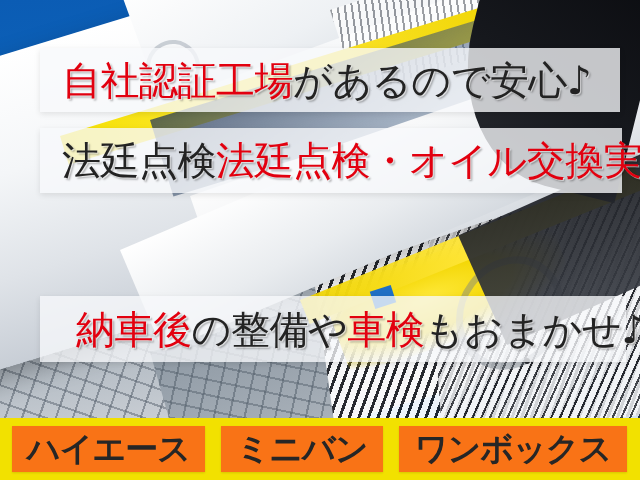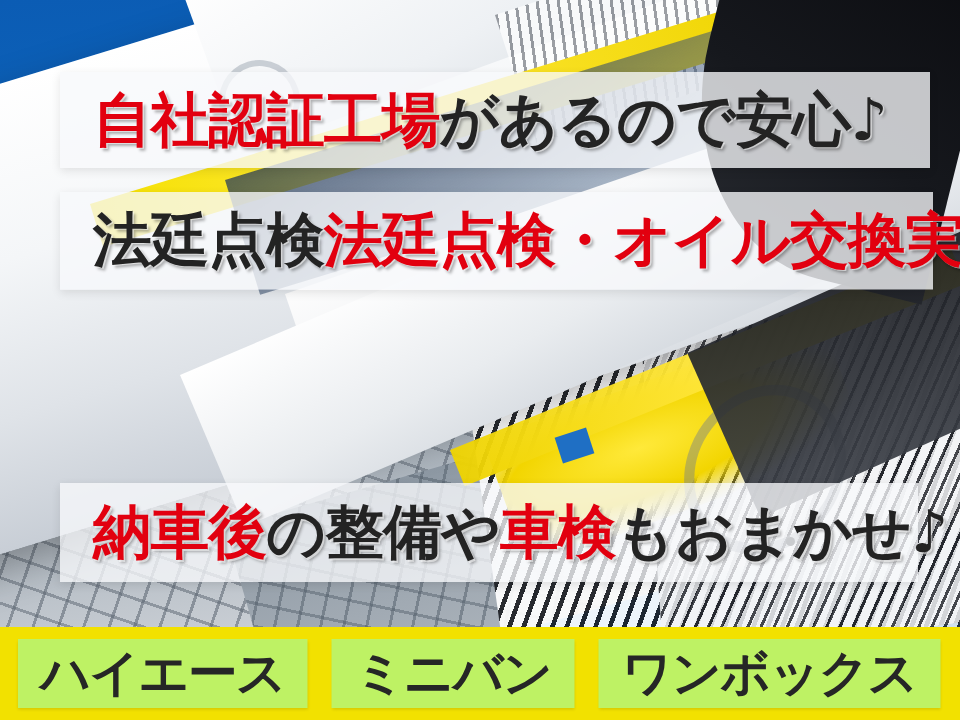--- a/index.html
+++ b/index.html
@@ -135,45 +135,45 @@
 
   
   .band{
     position:absolute;
     background:rgba(247,249,251,.78);
     display:flex;align-items:center;
     box-shadow:0 2px 6px rgba(0,0,0,.10);
   }
   .band .line{
     white-space:nowrap;
-    font-weight:700;
+    font-weight:400;
     letter-spacing:-.5px;
     line-height:1;
     text-shadow:
       1px 1px 0 rgba(255,255,255,.55),
       2px 2px 2px rgba(0,0,0,.30);
     text-align: right;
   }
   .blk{color:#232323;}
   .red{color:#e2000f;}
 
   #band1{left:40px;top:48px;width:558px;height:64px;padding-left:22px;}
   #band2{left:40px;top:128px;width:560px;height:65px;padding-left:22px;}
   #band3{left:40px;top:212px;width:562px;height:66px;padding-left:22px;}
-  #band4{left:40px;top:296px;width:550px;height:66px;padding-left:22px;margin-top:26px;}
+  #band4{left:40px;top:296px;width:550px;height:66px;padding-left:36px;}
   .line{font-size:39px;}
 
   
   #footer{
     position:absolute;left:0;bottom:0;width:640px;height:62px;
     background:#f2e100;
     display:flex;align-items:center;
   }
   .chip{
-    background:#bef264;
+    background:#f97316;
     height:46px;
     display:flex;align-items:center;justify-content:center;
     color:#262626;font-weight:700;font-size:33px;letter-spacing:-1px;
     box-shadow:0 1px 2px rgba(0,0,0,.12);
   }
   #chip0{position:absolute;left:12px;top:8px;width:193px;}
   #chip1{position:absolute;left:221px;top:8px;width:162px;}
   #chip2{position:absolute;left:399px;top:8px;width:228px;}
 </style>
 </head>

